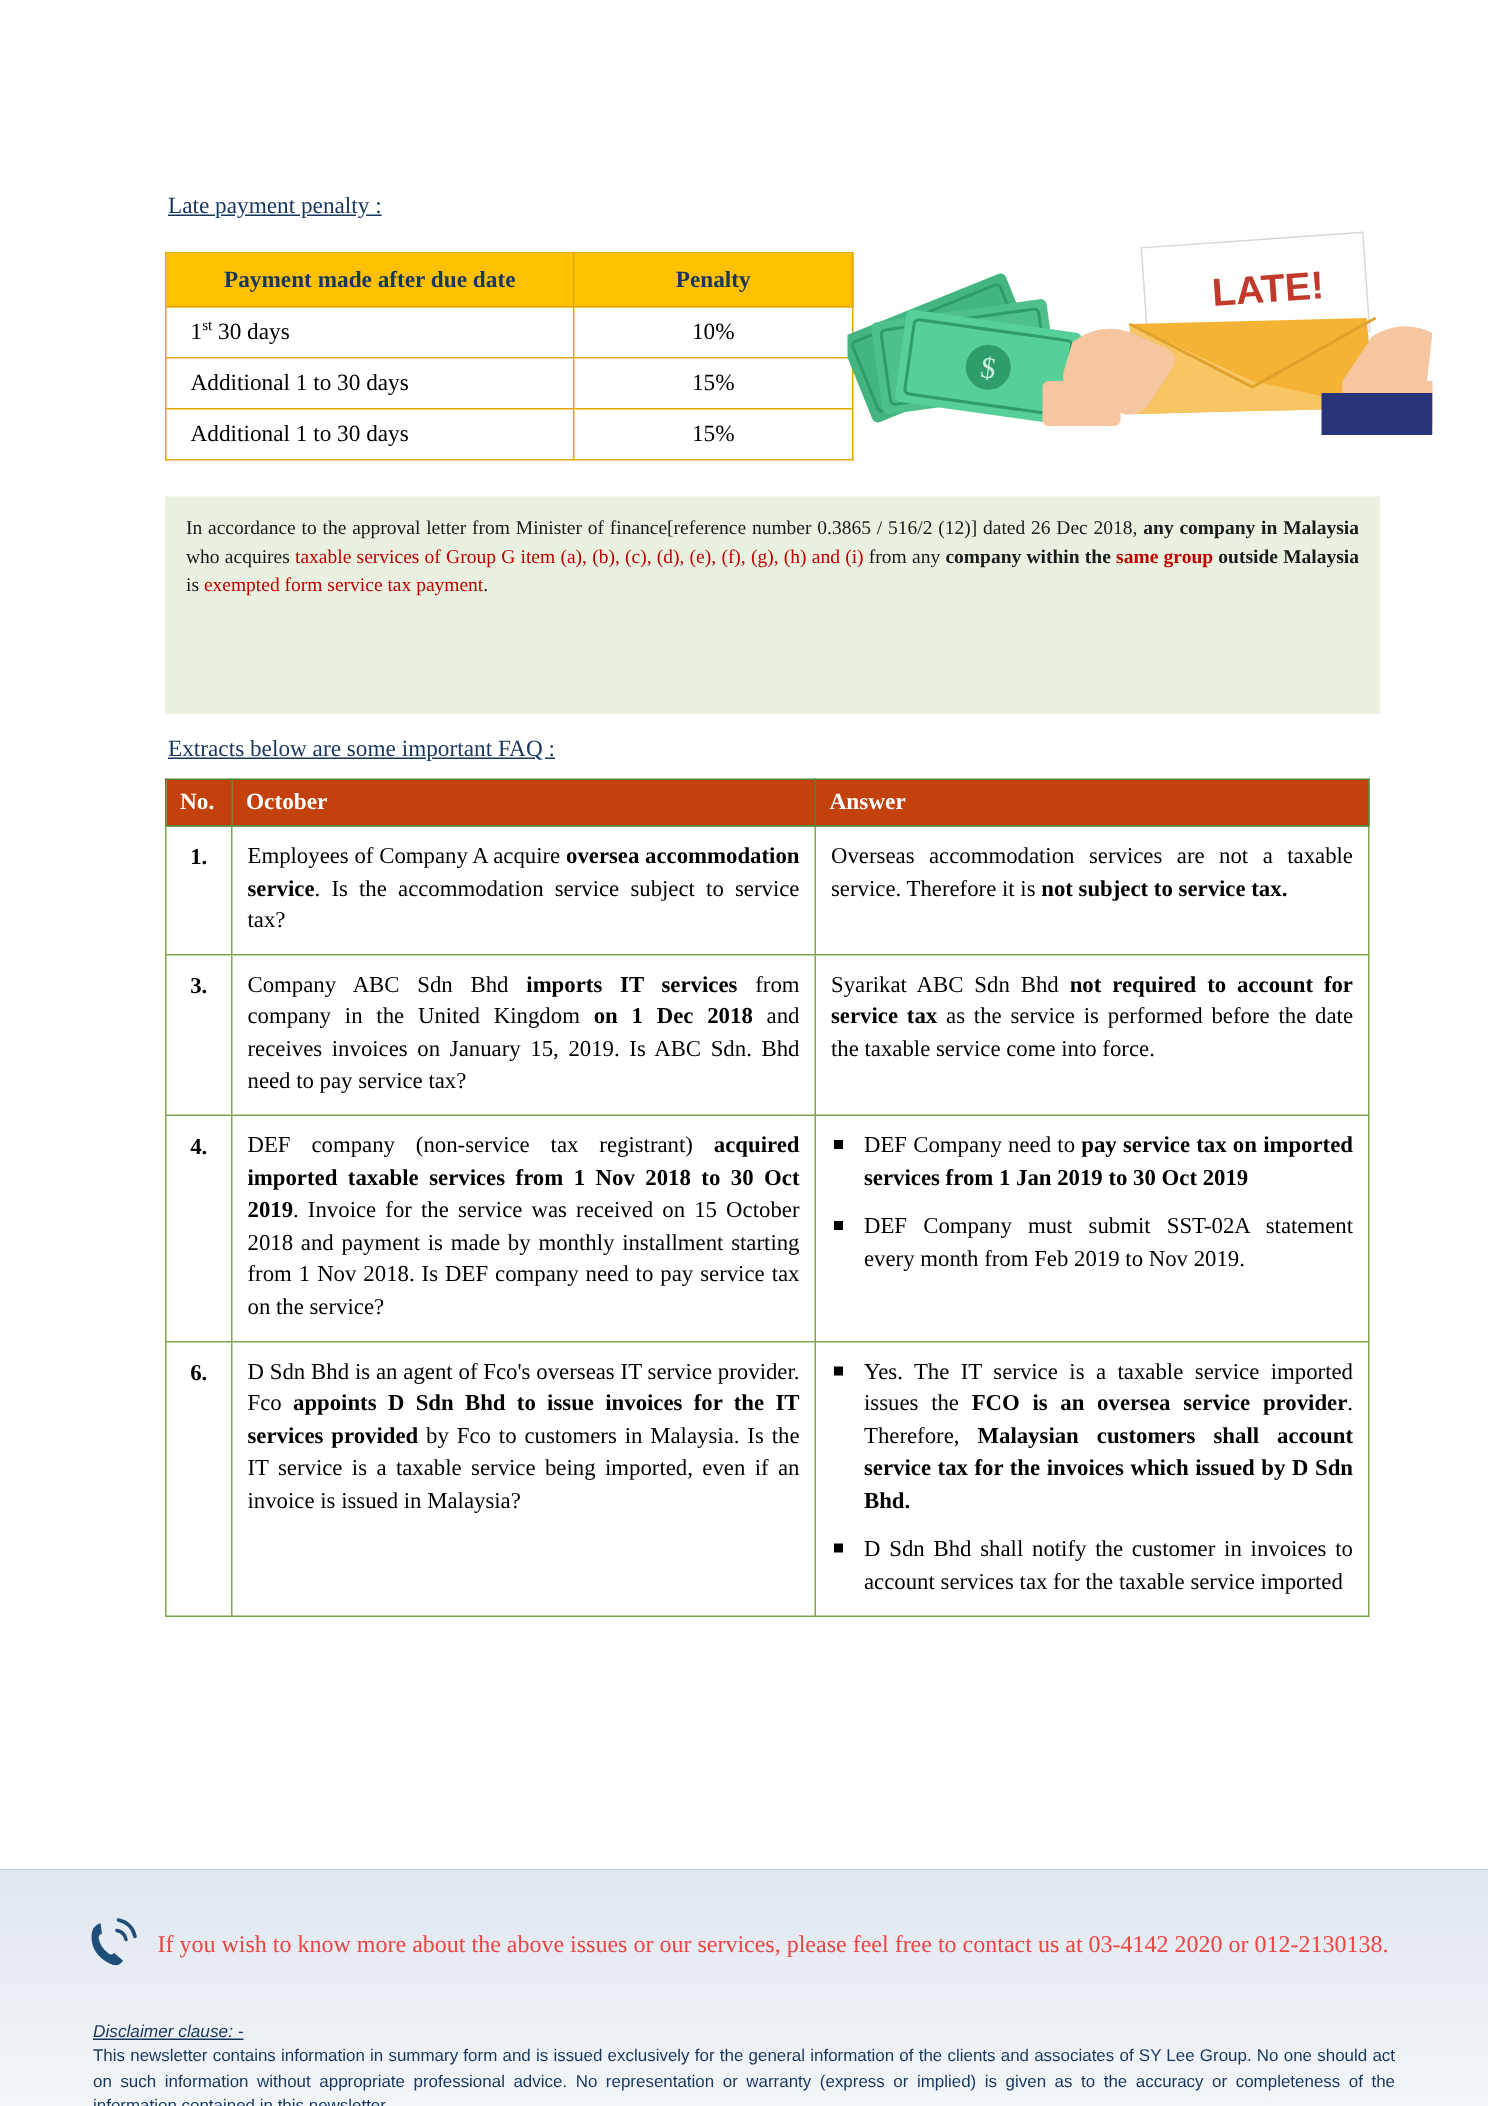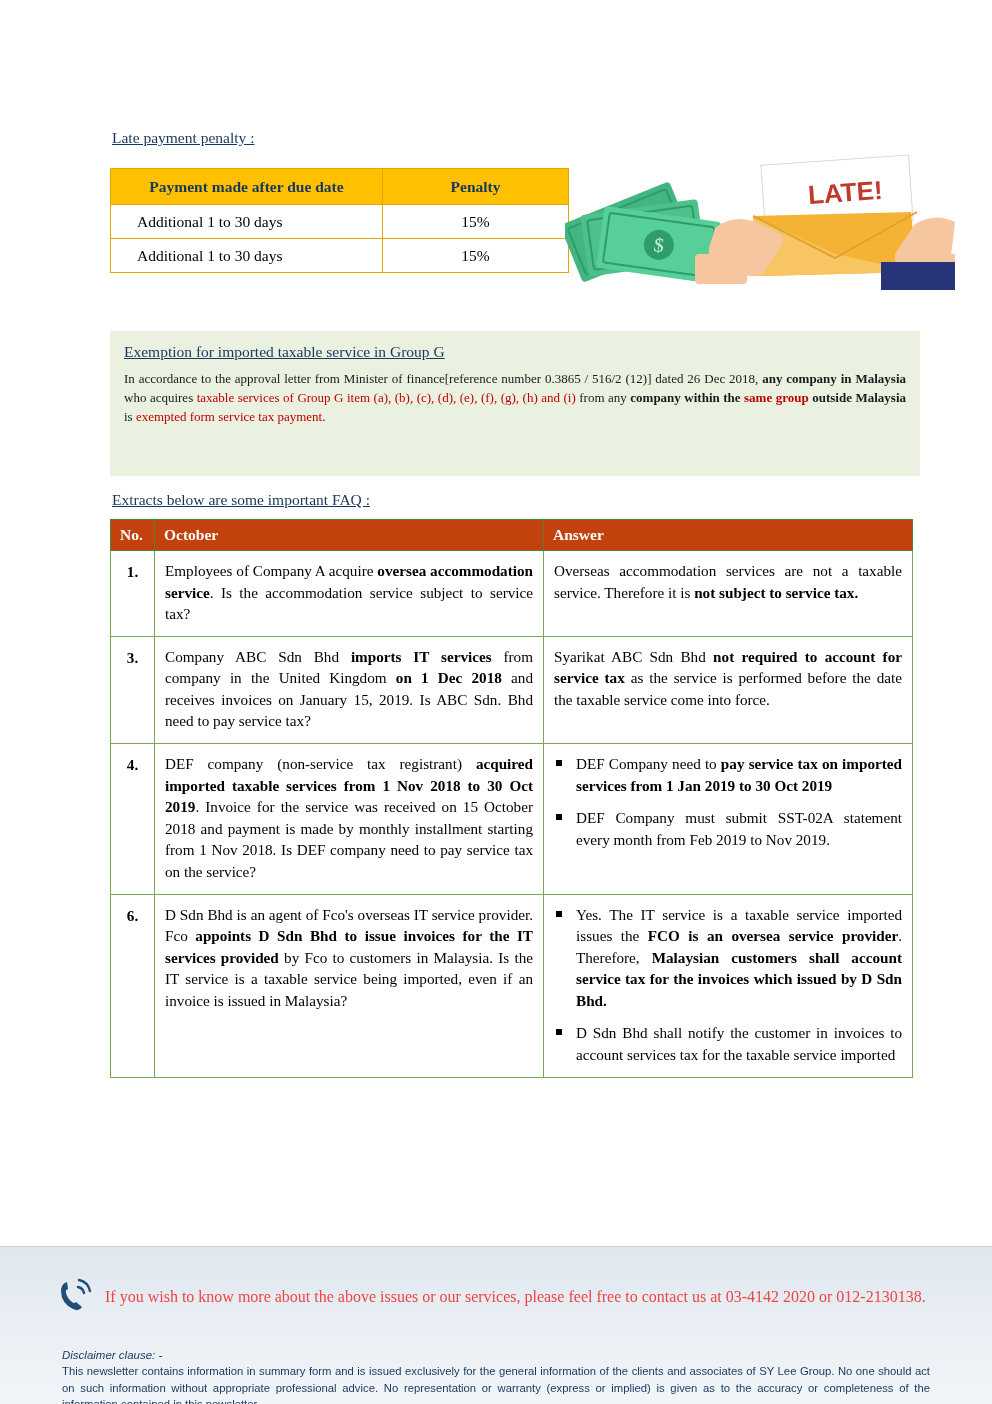--- a/index.html
+++ b/index.html
@@ -37,21 +37,21 @@
   .penalty-table {
     position: absolute;
     left: 110px;
     top: 168px;
     width: 458px;
     border-collapse: collapse;
     table-layout: fixed;
   }
   .penalty-table th, .penalty-table td {
     border: 1px solid #e0a800;
-    padding: 5px 26px;
+    padding: 5px 16px;
     font-size: 15.5px;
     height: 34px;
     vertical-align: middle;
   }
   .penalty-table thead th {
     background: #ffc000;
     font-weight: bold;
     color: #17375e;
     height: 36px;
   }
@@ -187,20 +187,21 @@
     height: 40px;
     color: #1f4e79;
   }
   .disclaimer-title {
     position: absolute;
     left: 62px;
     top: 1349px;
     font-family: "Liberation Sans", sans-serif;
     font-size: 11.5px;
     font-style: italic;
+    text-decoration: underline;
     color: #17375e;
   }
   .disclaimer-body {
     position: absolute;
     left: 62px;
     top: 1363px;
     width: 868px;
     font-family: "Liberation Sans", sans-serif;
     font-size: 11.3px;
     line-height: 1.48;
@@ -220,20 +221,24 @@
         <col class="c1">
         <col class="c2">
       </colgroup>
     <thead>
       <tr>
         <th class="col-desc">Payment made after due date</th>
         <th class="col-penalty">Penalty</th>
       </tr>
     </thead>
     <tbody id="penalty-body">
+        <tr>
+          <td class="col-desc">1<sup>st</sup> 30 days</td>
+          <td class="col-penalty">10%</td>
+        </tr>
         <tr>
           <td class="col-desc">Additional 1 to 30 days</td>
           <td class="col-penalty">15%</td>
         </tr>
         <tr>
           <td class="col-desc">Additional 1 to 30 days</td>
           <td class="col-penalty">15%</td>
         </tr>
       </tbody>
   </table>
@@ -276,21 +281,20 @@
 
         <path d="M350 74 q20 -12 40 -2 l-4 34 q-4 16 -22 16 l-24 -2 q-12 -2 -10 -16 z" fill="#f6c6a0"></path>
         <rect x="346" y="104" width="52" height="30" rx="4" fill="#f6c6a0"></rect>
 
         <rect x="316" y="112" width="74" height="28" fill="#27347a"></rect>
       </g>
     </svg>
   </div>
 
   <div class="exemption-box">
-    <div class="exemption-title">Exemption for imported taxable service in Group G</div>
     <div class="exemption-body" id="exemption-body"><span>In accordance to the approval letter from Minister of finance[reference number 0.3865 / 516/2 (12)] dated 26 Dec 2018, </span><b>any company in Malaysia</b><span> who acquires </span><span class="red">taxable services of Group G item (a), (b), (c), (d), (e), (f), (g), (h) and (i)</span><span> from any </span><b>company within the </b><b class="red">same group</b><b> outside Malaysia</b><span> is </span><span class="red">exempted form service tax payment</span><span>.</span></div>
   </div>
 
   <div class="section-heading" id="faq-heading">Extracts below are some important FAQ :</div>
 
   <table class="faq-table">
     <colgroup>
         <col class="cno">
         <col class="cq">
         <col class="ca">

